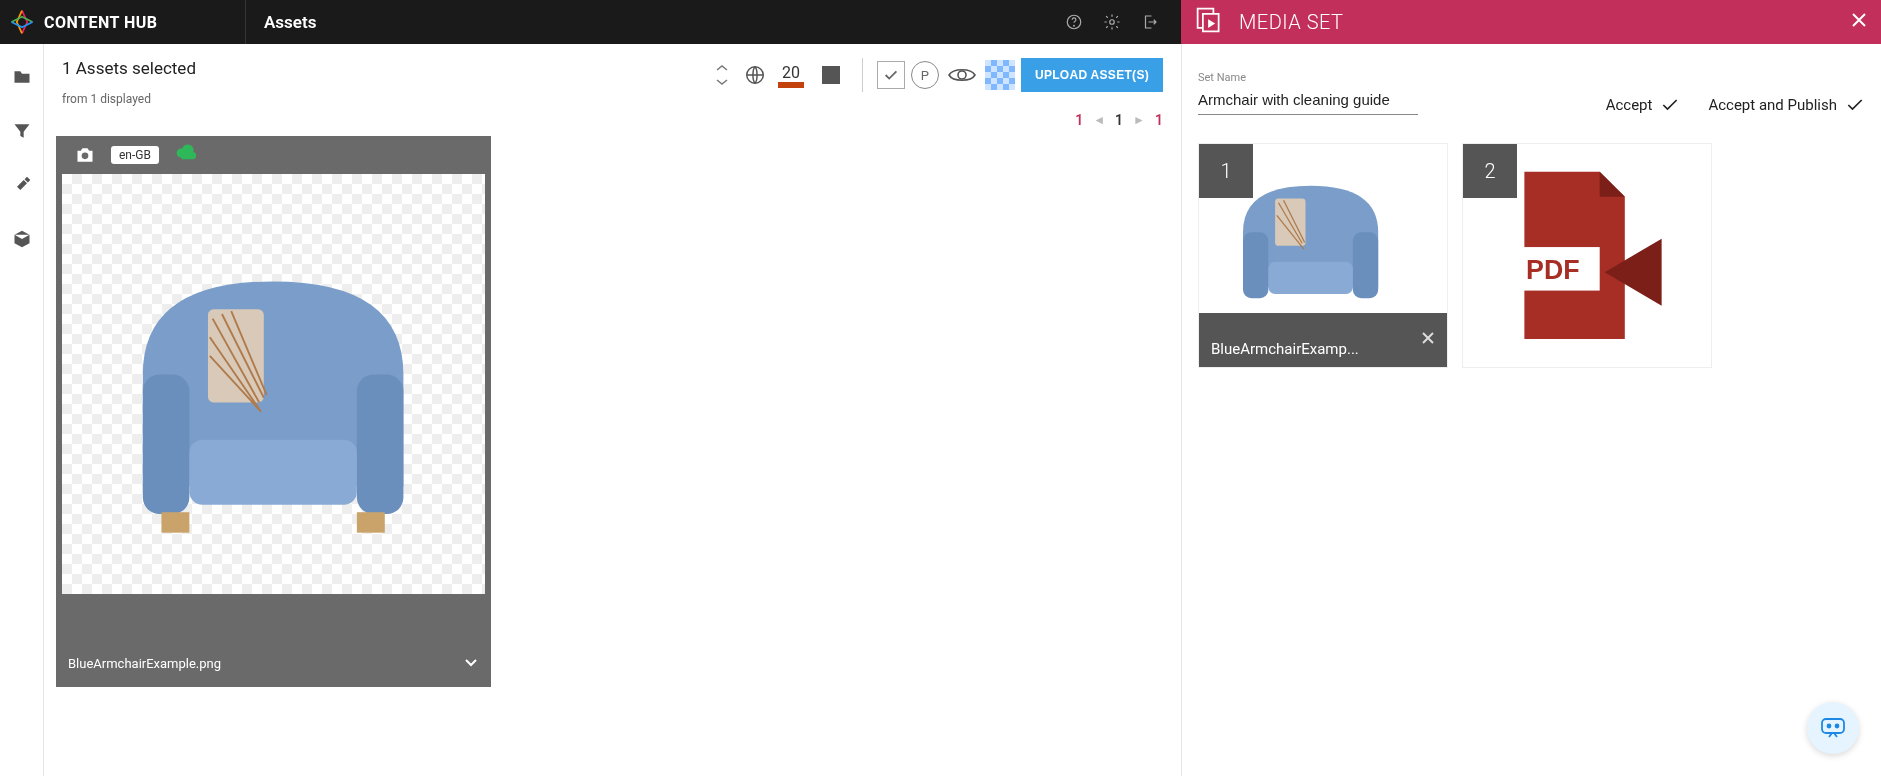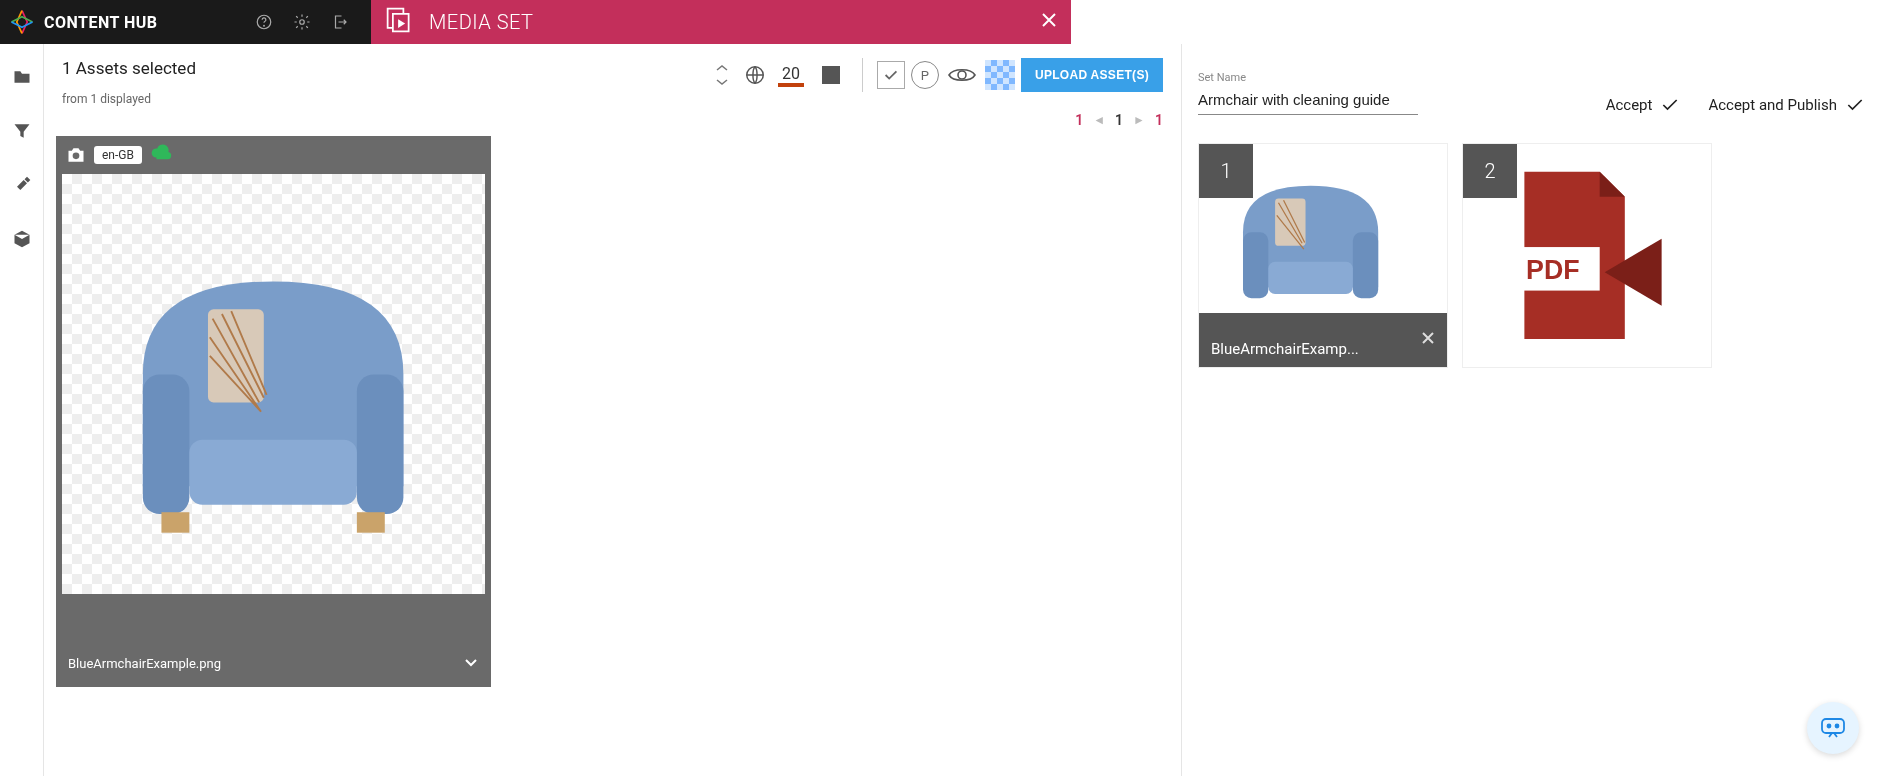--- a/index.html
+++ b/index.html
@@ -127,21 +127,21 @@
     display:flex; align-items:center; gap:6px;
   }
   .tb-btn {
     width:34px; height:34px;
     display:flex; align-items:center; justify-content:center;
     cursor:pointer;
   }
   .tb-btn svg { width:22px; height:22px; stroke:#555; fill:none; stroke-width:1.6;}
   .tb-stepper { display:flex; flex-direction:column; margin-right:4px; }
   .tb-stepper .chev { height:14px; display:flex; align-items:center; justify-content:center; cursor:pointer;}
-  .tb-count { font-size:16px; color:#333; padding:0 4px; border-bottom:4px solid #c2410c; margin-right:4px;}
+  .tb-count { font-size:16px; color:#333; padding:0 4px; border-bottom:6px solid #c2410c; margin-right:4px;}
   .tb-stop { width:18px; height:18px; background:#555; }
   .tb-divider { width:1px; height:34px; background:#ccc; margin:0 8px;}
   .tb-check-box { width:28px; height:28px; border:1px solid #aaa; display:flex; align-items:center; justify-content:center; cursor:pointer;}
   .tb-check-box svg{ width:18px; height:18px; stroke:#666; fill:none; stroke-width:2;}
   .tb-circle { width:28px; height:28px; border:1.5px solid #888; border-radius:50%; display:flex; align-items:center; justify-content:center; font-size:13px; color:#666; cursor:pointer;}
   .tb-eye svg{ width:30px; height:24px; stroke:#555; fill:none; stroke-width:1.6;}
   .tb-checker {
     width:30px; height:30px;
     background-image:
       linear-gradient(45deg,#7fb8ff 25%,transparent 25%),
@@ -177,22 +177,22 @@
   
   .assets-area { padding:0 12px; display:flex; }
   .asset-card {
     width:435px;
     background:#6a6a6a;
     color:#fff;
     display:flex; flex-direction:column;
     margin-left:0;
   }
   .asset-top {
-    display:flex; align-items:center; gap:8px;
-    padding:8px 10px;
+    display:flex; align-items:center; gap:16px;
+    padding:8px 19px;
   }
   .asset-top .cam { width:20px;height:18px; }
   .asset-top .cam svg{ width:20px;height:18px; fill:#fff;}
   .asset-top .lang-chip {
     background:#fff; color:#333;
     font-size:12px; padding:2px 8px; border-radius:3px;
   }
   .asset-top .cloud svg { width:22px; height:18px; fill:#2fb85a;}
   .asset-image-wrap {
     margin:0 6px;
@@ -300,20 +300,21 @@
           <g fill="none" stroke-width="2">
         <path stroke="#e91e63" d="M16 3 L22 16 L16 29"></path>
         <path stroke="#ff9800" d="M16 3 L10 16 L16 29"></path>
         <path stroke="#4caf50" d="M4 16 L16 10 L28 16"></path>
         <path stroke="#2196f3" d="M4 16 L16 22 L28 16"></path>
       </g>
         </svg>
     </div>
     <div class="header-brand">CONTENT HUB</div>
   </div>
+  <div class="header-mid">Assets</div>
 
   <div class="header-actions">
     <div class="header-icon-btn">
       <svg viewBox="0 0 24 24">
           <circle cx="12" cy="12" r="9"></circle>
           <path d="M9.5 9a2.5 2.5 0 1 1 3.5 2.3c-.8.4-1 1-1 1.7"></path>
           <circle cx="12" cy="17" r="0.5" fill="#aaa"></circle>
         </svg>
     </div>
     <div class="header-icon-btn">

